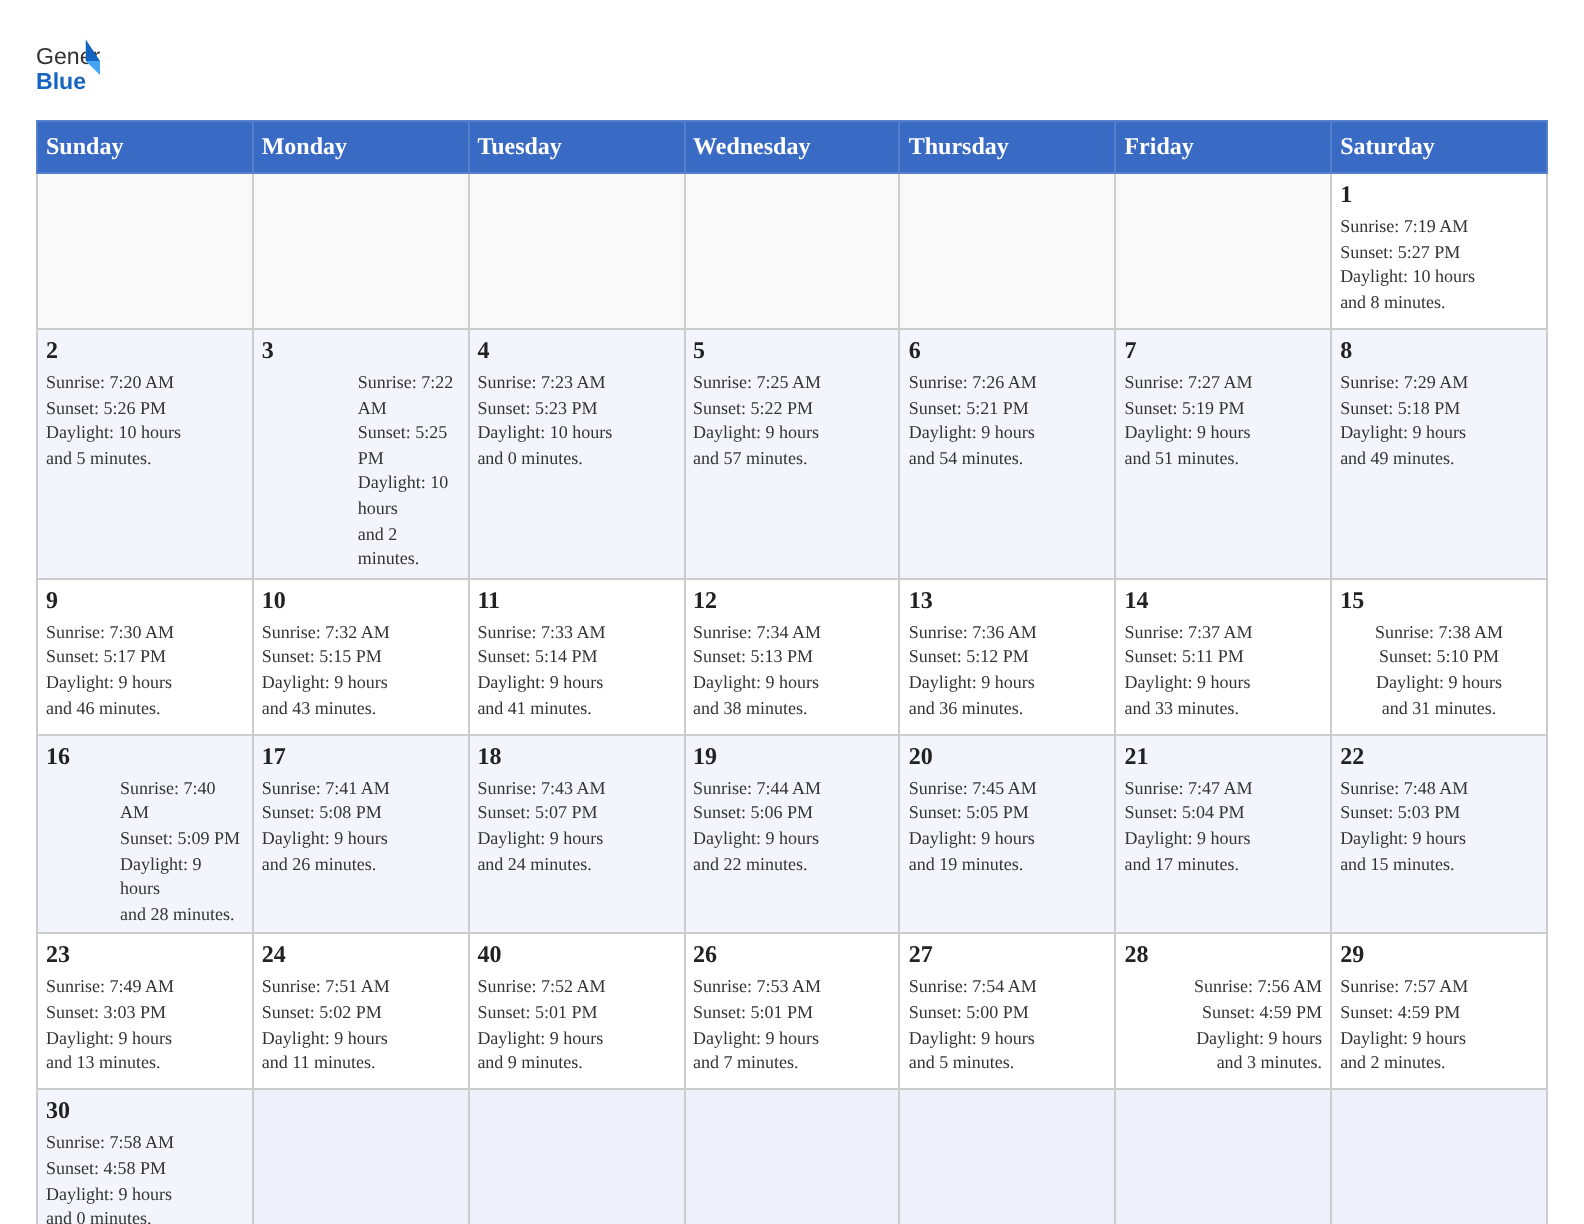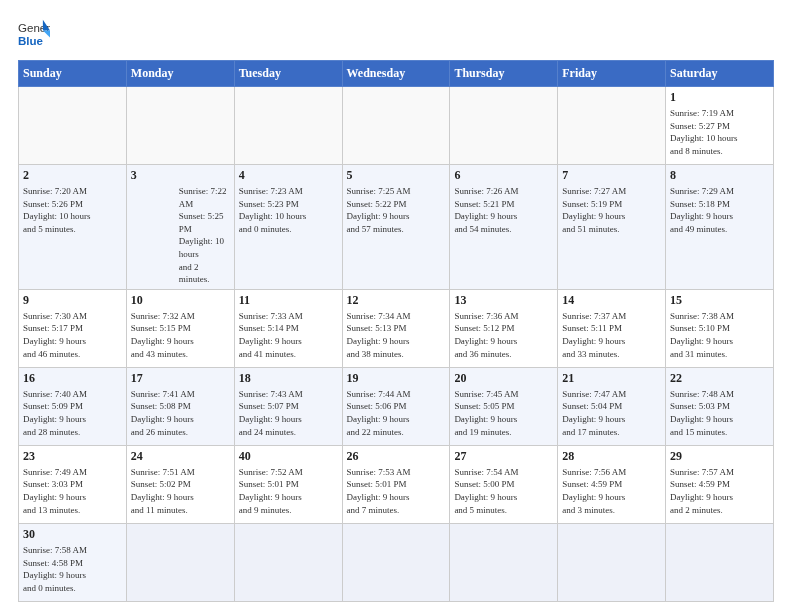--- a/index.html
+++ b/index.html
@@ -230,30 +230,30 @@
           </td>
           <td>
             <span class="day-num">14</span>
             <div class="day-info" style="white-space: pre-line;">Sunrise: 7:37 AM
 Sunset: 5:11 PM
 Daylight: 9 hours
 and 33 minutes.</div>
           </td>
           <td>
             <span class="day-num">15</span>
-            <div class="day-info" style="white-space: pre-line;">Sunrise: 7:38 AM
+            <div class="day-info" style="white-space: pre-line; text-align: center;">Sunrise: 7:38 AM
 Sunset: 5:10 PM
 Daylight: 9 hours
 and 31 minutes.</div>
           </td>
         </tr>
         <tr class="row-bg-alt">
           <td>
             <span class="day-num">16</span>
-            <div class="day-info" style="white-space: pre-line;">Sunrise: 7:40 AM
+            <div class="day-info" style="white-space: pre-line; margin-left: 37px;">Sunrise: 7:40 AM
 Sunset: 5:09 PM
 Daylight: 9 hours
 and 28 minutes.</div>
           </td>
           <td>
             <span class="day-num">17</span>
             <div class="day-info" style="white-space: pre-line;">Sunrise: 7:41 AM
 Sunset: 5:08 PM
 Daylight: 9 hours
 and 26 minutes.</div>
@@ -325,21 +325,21 @@
           </td>
           <td>
             <span class="day-num">27</span>
             <div class="day-info" style="white-space: pre-line;">Sunrise: 7:54 AM
 Sunset: 5:00 PM
 Daylight: 9 hours
 and 5 minutes.</div>
           </td>
           <td>
             <span class="day-num">28</span>
-            <div class="day-info" style="white-space: pre-line;">Sunrise: 7:56 AM
+            <div class="day-info" style="white-space: pre-line; text-align: right;">Sunrise: 7:56 AM
 Sunset: 4:59 PM
 Daylight: 9 hours
 and 3 minutes.</div>
           </td>
           <td>
             <span class="day-num">29</span>
             <div class="day-info" style="white-space: pre-line;">Sunrise: 7:57 AM
 Sunset: 4:59 PM
 Daylight: 9 hours
 and 2 minutes.</div>

